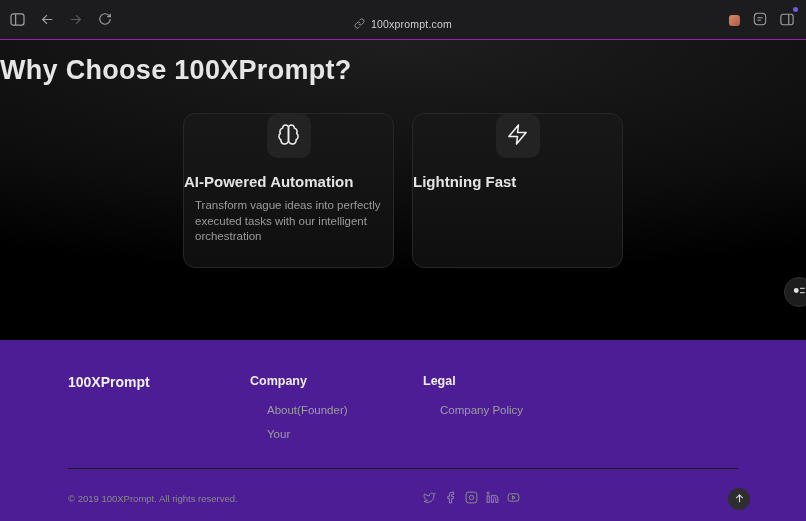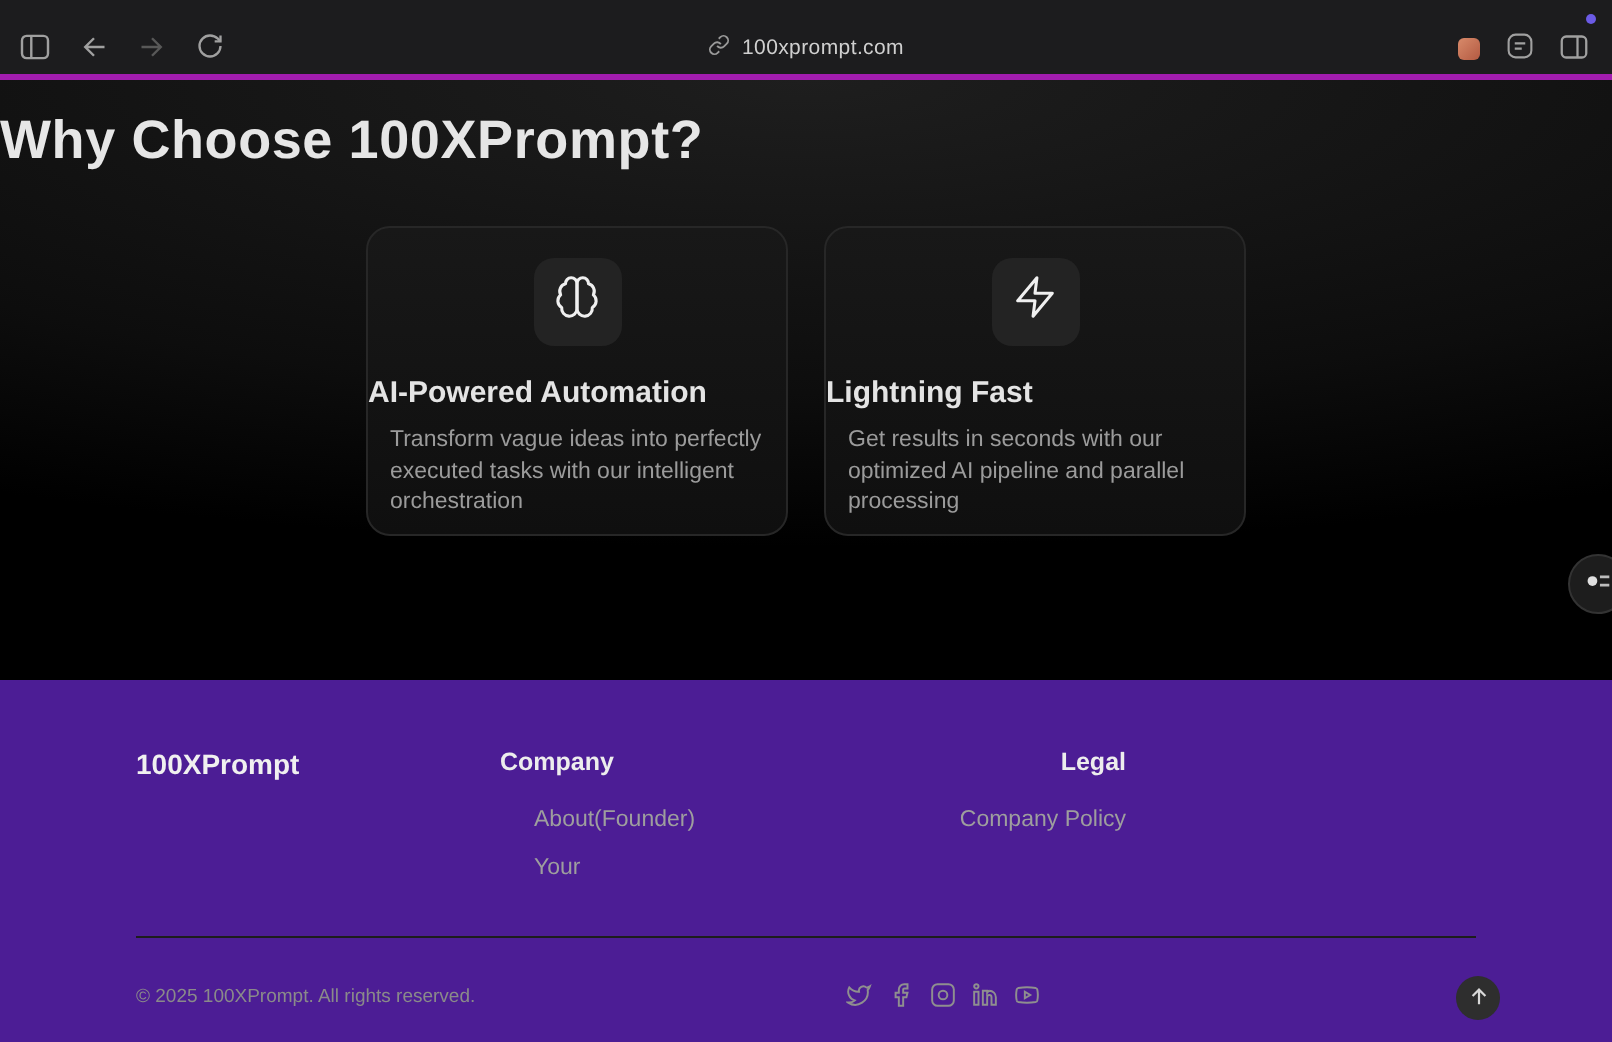--- a/index.html
+++ b/index.html
@@ -5,22 +5,22 @@
   * { margin:0; padding:0; box-sizing:border-box; }
   html,body { width:806px; height:521px; overflow:hidden; }
   body {
     font-family:"Liberation Sans", sans-serif;
     background:#000;
     position:relative;
   }
 
   
   .chrome {
-    height:40px; background:#1c1c1e; border-bottom:3px solid #a21caf;
-    display:flex; align-items:center; padding:12px 12px 0 10px; position:relative;
+    height:40px; background:#1c1c1e; border-bottom:1px solid #a21caf;
+    display:flex; align-items:flex-start; padding:12px 12px 0 10px; position:relative;
   }
   .nav-group { display:flex; align-items:center; gap:15px; }
   .nav-btn { background:none; border:none; cursor:pointer; display:flex; align-items:center; padding:0; }
   .nav-btn svg { stroke:#a0a0a0; }
   .nav-btn.disabled svg { stroke:#585858; }
   .addressbar {
     position:absolute; left:50%; top:12px; transform:translateX(-50%);
     display:flex; align-items:center; gap:6px; height:24px; cursor:text;
   }
   .addressbar svg { stroke:#9a9a9a; }
@@ -39,21 +39,21 @@
     height:300px; text-align:left;
     background:radial-gradient(ellipse 130% 95% at 50% 0%, #1e1e1e 0%, #0d0d0d 55%, #000 82%);
   }
   .page-title {
     padding-top:15px; font-size:27px; font-weight:bold; color:#e6e6e6; letter-spacing:.3px;
   }
   .cards { display:flex; justify-content:center; gap:18px; margin-top:27px; }
   .card {
     width:211px; height:155px; border-radius:12px;
     background:linear-gradient(180deg,#181818,#0f0f0f);
-    border:1px solid #272727; padding-top:15px;
+    border:1px solid #272727; 
   }
   .icon-tile {
     width:44px; height:44px; margin:0 auto; border-radius:10px; background:#232323;
     display:flex; align-items:center; justify-content:center;
   }
   .icon-tile svg { stroke:#f0f0f0; }
   .card h3 { margin-top:15px; font-size:15px; font-weight:bold; color:#e4e4e4; }
   .card p { margin-top:8px; font-size:11.5px; line-height:1.35; color:#9b9b9b; padding:0 11px; }
 
   
@@ -63,21 +63,21 @@
     display:flex; align-items:center; justify-content:center;
   }
 
   
   .footer { height:181px; background:#4c1d95; position:relative; padding:34px 68px 0; }
   .footer-cols { display:flex; }
   .col-brand { width:150px; }
   .col-brand h2 { font-size:14px; font-weight:bold; color:#f0f0f0; }
   .col-brand p { margin-top:10px; font-size:9.5px; line-height:1.55; color:#8a8a8a; width:148px; }
   .col-links { margin-left:32px; width:140px; }
-  .col-links.legal { margin-left:33px;text-align:right; }
+  .col-links.legal { margin-left:33px; }
   .col-links h4 { font-size:12.5px; font-weight:bold; color:#ededed; }
   .col-links ul { list-style:none; margin-top:12px;margin-left:17px; }
   .col-links li { margin-bottom:6px; }
   .col-links a { color:#9e9e9e; font-size:11.5px; text-decoration:none; cursor:pointer; }
   .footer-divider { position:absolute; left:68px; right:68px; top:128px; height:1px; background:#1d1d1d; }
   .copyright { position:absolute; left:68px; top:153px; font-size:9.5px; color:#8a8a8a; }
   .socials { position:absolute; left:423px; top:151px; display:flex; gap:8px; }
   .social-btn { background:none; border:none; cursor:pointer; padding:0; display:flex; }
   .social-btn svg { stroke:#8f8f8f; }
   .scroll-top {
@@ -175,21 +175,20 @@
 
     <article class="card">
       <div class="icon-tile">
         <span>
           <svg width="23" height="23" viewBox="0 0 24 24" fill="none" stroke-width="1.6" stroke-linecap="round" stroke-linejoin="round">
             <path d="M13 2 3 14h9l-1 8 10-12h-9l1-8z"></path>
           </svg>
         </span>
       </div>
       <h3>Lightning Fast</h3>
-      <p>Get results in seconds with our optimized AI pipeline and parallel processing</p>
     </article>
 
   </div>
 </div>
 
 <button class="floating-widget">
   <span>
     <svg width="15" height="15" viewBox="0 0 16 16" fill="none">
       <circle cx="4.5" cy="8" r="2.6" fill="#e0e0e0"></circle>
       <path d="M8.5 5.8h5M8.5 10.2h5" stroke="#bdbdbd" stroke-width="1.4"></path>
@@ -214,21 +213,21 @@
     <div class="col-links legal">
       <h4>Legal</h4>
       <ul>
         <li><a>Company Policy</a></li>
       </ul>
     </div>
   </div>
 
   <div class="footer-divider"></div>
 
-  <span class="copyright">© 2025 100XPrompt. All rights reserved.</span>
+  <span class="copyright">© 2019 100XPrompt. All rights reserved.</span>
 
   <div class="socials">
     <button class="social-btn">
       <span>
         <svg width="13" height="13" viewBox="0 0 24 24" fill="none" stroke-width="1.8">
           <path d="M22 4s-.7 2.1-2 3.4c1.6 10-9.4 17.3-18 11.6 2.2.1 4.4-.6 6-2C3 15.5.5 9.6 3 5c2.2 2.6 5.6 4.1 9 4-.9-4.2 4-6.6 7-3.8 1.1 0 3-1.2 3-1.2z"></path>
         </svg>
       </span>
     </button>
     <button class="social-btn">

